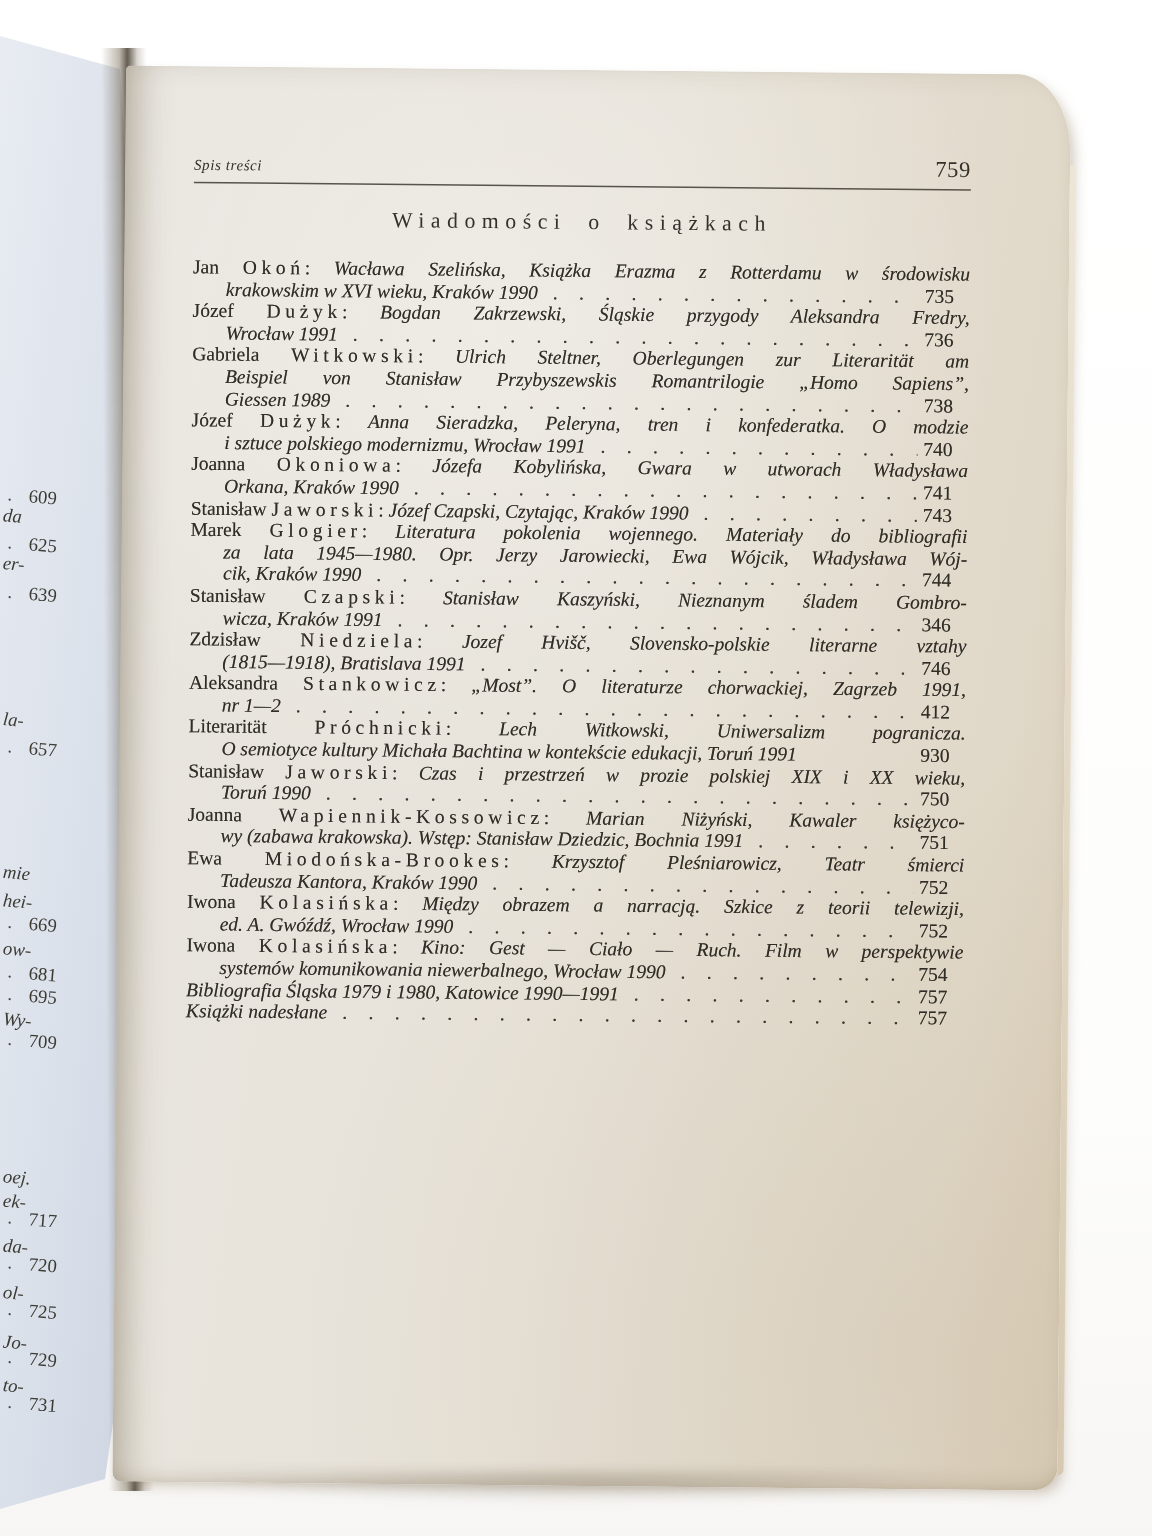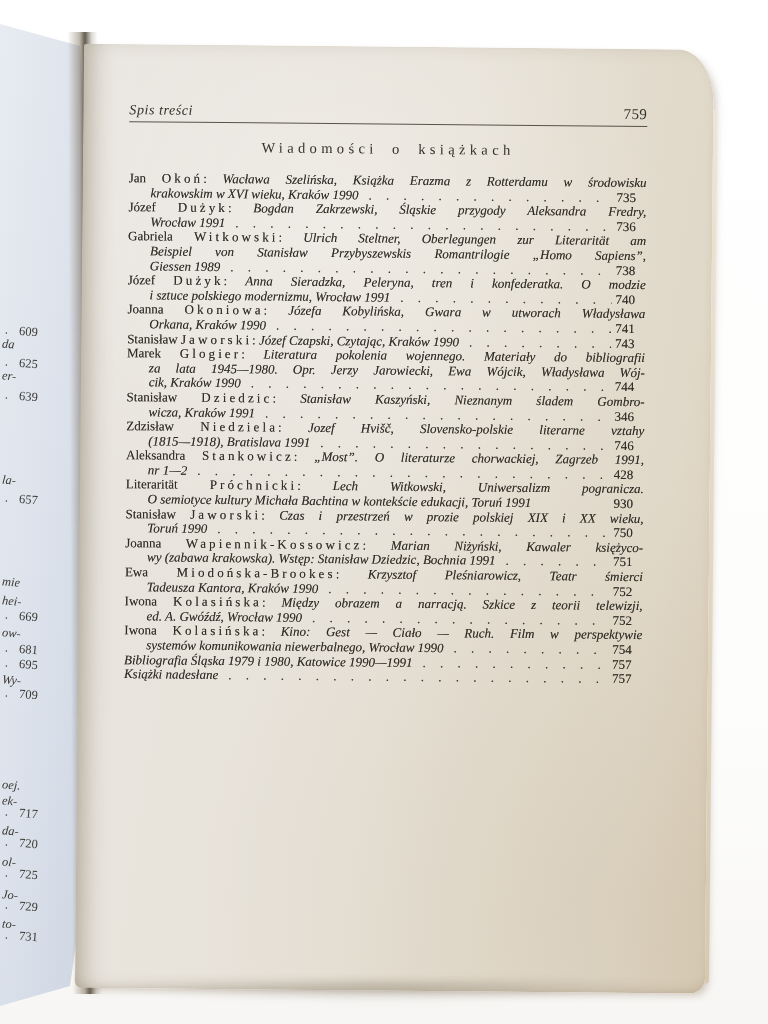--- a/index.html
+++ b/index.html
@@ -45,21 +45,21 @@
       5px 4px 9px -3px rgba(140,120,92,.45);
   }
   .right-page::after{ 
     content:"";position:absolute;right:-4px;top:60px;bottom:10px;width:4px;
     background:linear-gradient(to bottom,rgba(238,230,214,.9),rgba(214,199,172,.9));
     border-radius:0 4px 4px 0;
   }
   .content{position:absolute;left:46px;top:0;width:518px;padding-top:57px;}
   
   .pg-header{display:flex;justify-content:space-between;align-items:baseline;}
-  .running{font-style:italic;font-size:14px;letter-spacing:.04em;color:#33312a;}
+  .running{font-style:italic;font-size:10px;letter-spacing:.04em;color:#33312a;}
   .pgnum{font-size:15px;color:#33312a;letter-spacing:.03em;margin-left:16px;}
   .rule{border-bottom:1.4px solid rgba(62,58,48,.85);margin-top:3px;}
   
   .sect{
     margin:16px 0 0 0;font-size:14.5px;font-weight:normal;text-align:center;
     letter-spacing:.30em;word-spacing:.45em;color:#34312a;
   }
   
   .entries{margin-top:16px;font-size:13px;line-height:14.6px;color:#302d26;
     text-shadow:0 0 .4px rgba(48,45,38,.55);}
@@ -183,41 +183,41 @@
           <div class="entry">
             <div class="line"><span><span class="author">Marek </span><span class="spaced">Glogier</span><span class="author">:&nbsp;</span><span class="title">Literatura pokolenia wojennego. Materiały do bibliografii</span></span></div>
             <div class="line cont"><span><span class="title">za lata 1945—1980. Opr. Jerzy Jarowiecki, Ewa Wójcik, Władysława Wój-</span></span></div>
             <div class="line cont flexrow">
               <span class="linetext"><span class="title">cik, Kraków 1990</span></span>
               <span class="leader"></span>
               <span class="pageref">744</span>
             </div>
           </div>
           <div class="entry">
-            <div class="line"><span><span class="author">Stanisław </span><span class="spaced">Dziedzic</span><span class="author">:&nbsp;</span><span class="title">Stanisław Kaszyński, Nieznanym śladem Gombro-</span></span></div>
+            <div class="line"><span><span class="author">Stanisław </span><span class="spaced">Czapski</span><span class="author">:&nbsp;</span><span class="title">Stanisław Kaszyński, Nieznanym śladem Gombro-</span></span></div>
             <div class="line cont flexrow">
               <span class="linetext"><span class="title">wicza, Kraków 1991</span></span>
               <span class="leader"></span>
               <span class="pageref">346</span>
             </div>
           </div>
           <div class="entry">
             <div class="line"><span><span class="author">Zdzisław </span><span class="spaced">Niedziela</span><span class="author">:&nbsp;</span><span class="title">Jozef Hvišč, Slovensko-polskie literarne vztahy</span></span></div>
             <div class="line cont flexrow">
               <span class="linetext"><span class="title">(1815—1918), Bratislava 1991</span></span>
               <span class="leader"></span>
               <span class="pageref">746</span>
             </div>
           </div>
           <div class="entry">
             <div class="line"><span><span class="author">Aleksandra </span><span class="spaced">Stankowicz</span><span class="author">:&nbsp;</span><span class="title">„Most”. O literaturze chorwackiej, Zagrzeb 1991,</span></span></div>
             <div class="line cont flexrow">
               <span class="linetext"><span class="title">nr 1—2</span></span>
               <span class="leader"></span>
-              <span class="pageref">428</span>
+              <span class="pageref">412</span>
             </div>
           </div>
           <div class="entry">
             <div class="line"><span><span class="author">Literarität </span><span class="spaced">Próchnicki</span><span class="author">:&nbsp;</span><span class="title">Lech Witkowski, Uniwersalizm pogranicza.</span></span></div>
             <div class="line cont flexrow">
               <span class="linetext"><span class="title">O semiotyce kultury Michała Bachtina w kontekście edukacji, Toruń 1991</span></span>
               <span class="leader nodots"></span>
               <span class="pageref">930</span>
             </div>
           </div>

